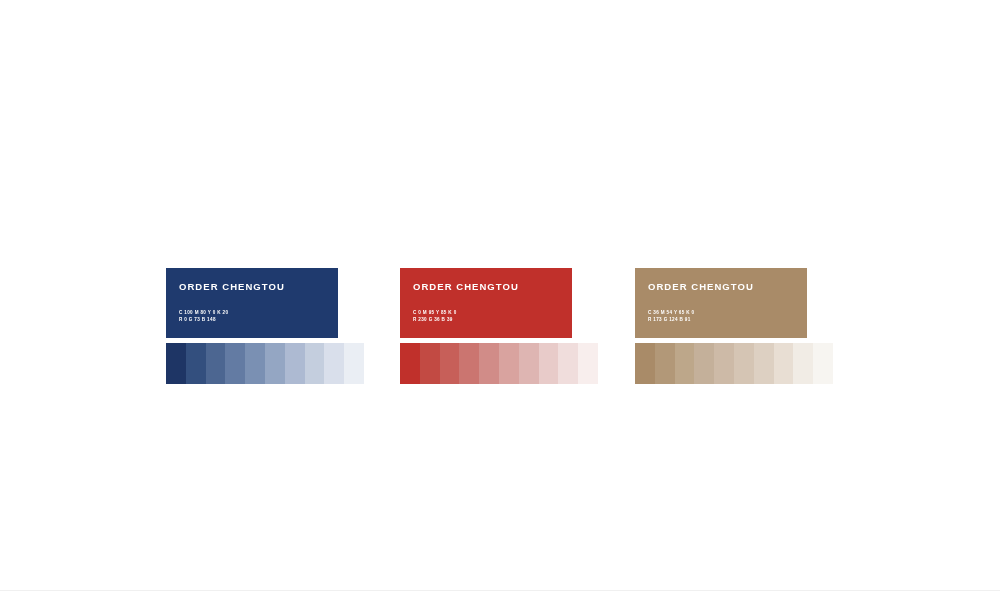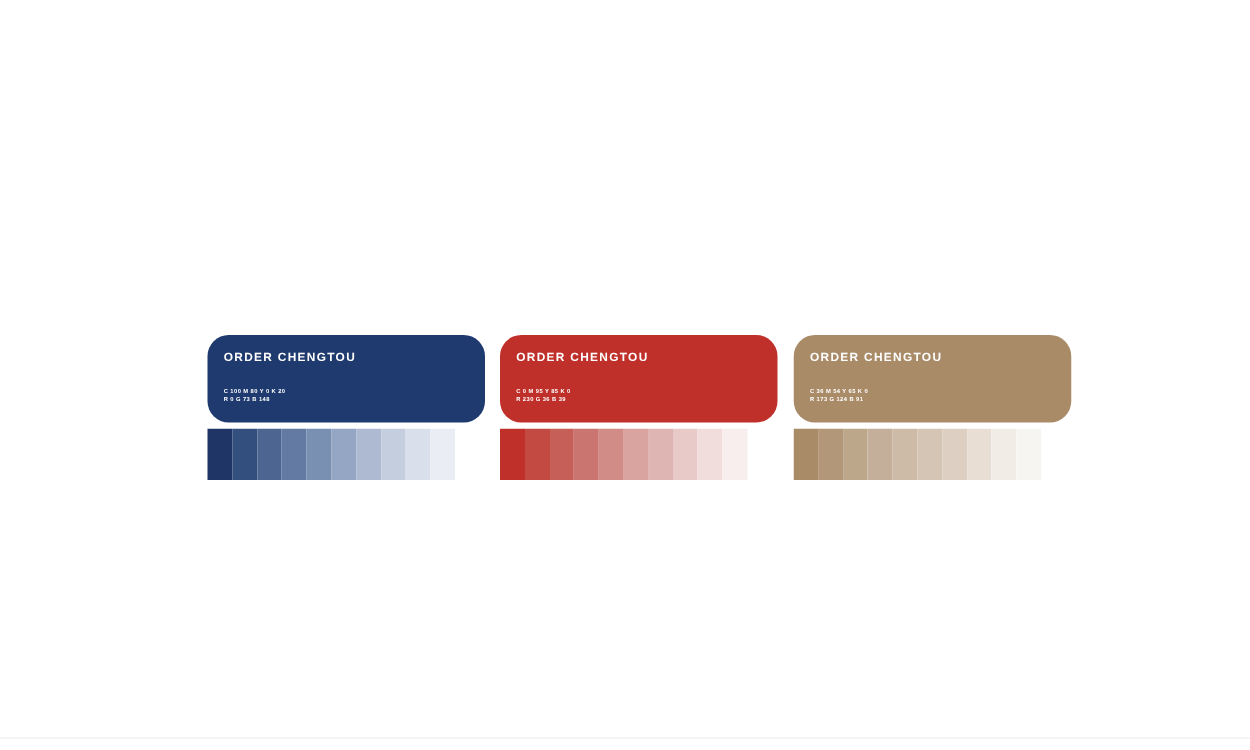--- a/index.html
+++ b/index.html
@@ -52,25 +52,24 @@
   }
   .palette-card.card-0 { left: 0px; }
   .palette-card.card-1 { left: 234px; }
   .palette-card.card-2 { left: 469px; }
 
   
   .card-header {
     position: absolute;
     left: 0;
     top: 0;
-    width: 222px;
+    width: 172px;
     height: 70px;
     box-sizing: border-box;
     padding: 13px 0 0 13px;
-    border-radius: 17px;
   }
 
   .card-title {
     font-size: 9.5px;
     font-weight: bold;
     letter-spacing: 1.05px;
     color: #ffffff;
     line-height: 11px;
     white-space: nowrap;
     font-family: "Liberation Sans", sans-serif;

